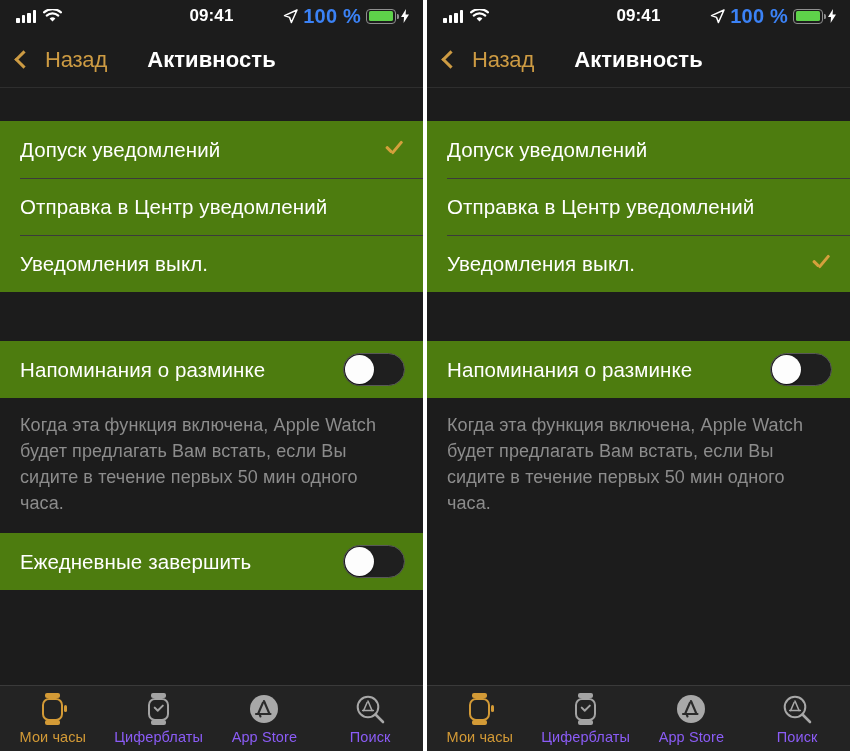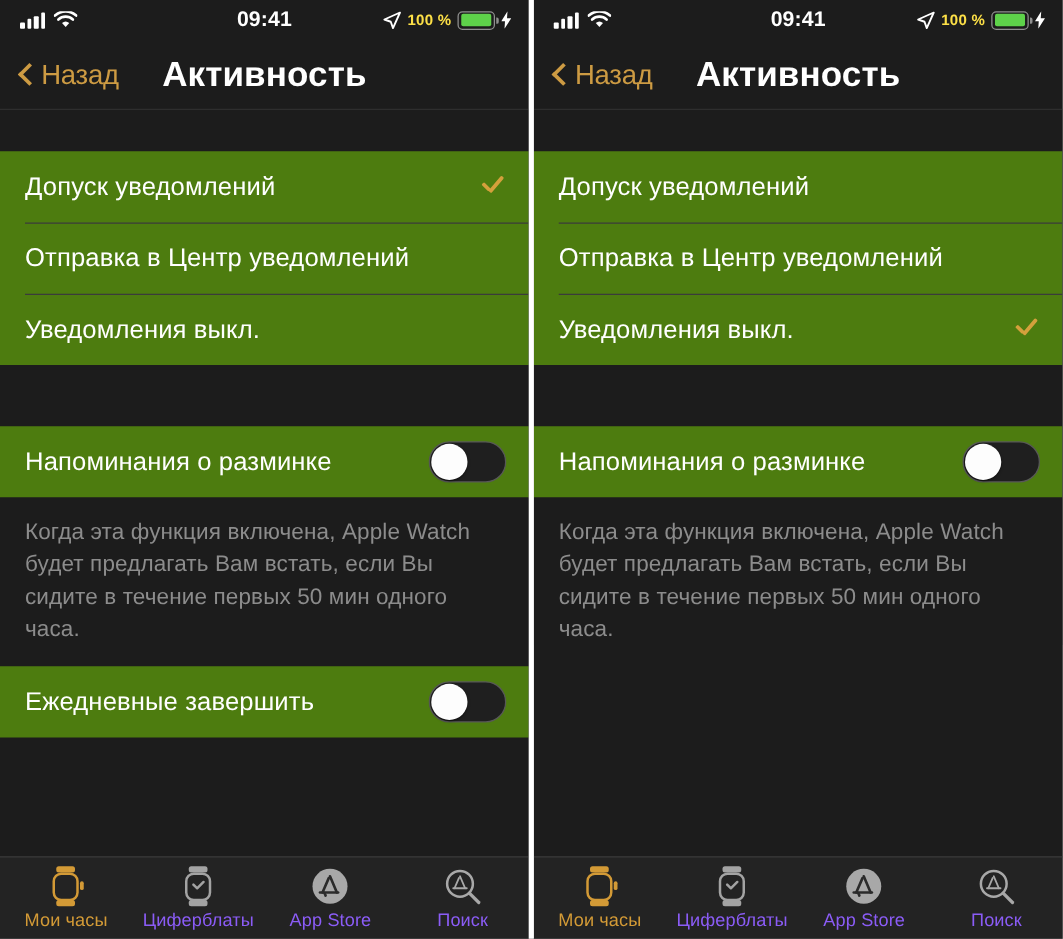--- a/index.html
+++ b/index.html
@@ -31,21 +31,21 @@
   .sb-center {
     position:absolute; left:0; right:0; top:0; height:32px;
     display:flex; align-items:center; justify-content:center;
     pointer-events:none;
   }
   .sb-time { color:#fff; font-size:17px; font-weight:bold; letter-spacing:0.1px; }
   .sb-right {
     margin-left:auto; display:flex; align-items:center; gap:5px;
     position:relative; z-index:2;
   }
-  .sb-batt-text { color:#fde047; font-size:12px; font-weight:bold; letter-spacing:0.2px; }
+  .sb-batt-text { color:#3b82f6; font-size:20px; font-weight:bold; letter-spacing:0.2px; }
 
   .bars { display:flex; align-items:flex-end; gap:2px; height:13px; }
   .bars i { display:block; width:3.5px; background:#fff; border-radius:0.8px; }
   .bars i:nth-child(1){height:5px;}
   .bars i:nth-child(2){height:7.5px;}
   .bars i:nth-child(3){height:10px;}
   .bars i:nth-child(4){height:13px;}
 
   .battery {
     width:30px; height:15px; border:1.6px solid #8f8f8f; border-radius:4px;
@@ -60,36 +60,36 @@
   
   .navbar {
     height:56px; width:100%;
     background:#1c1c1c;
     display:flex; align-items:center;
     position:relative;
     padding:0 14px;
     border-bottom:1px solid #2e2e2e;
   }
   .backbtn {
-    display:flex; align-items:center; gap:6px;
+    display:flex; align-items:center; gap:18px;
     color:#cd9b43; font-size:22px; letter-spacing:-0.2px;
     position:relative; z-index:2;
     cursor:default;
   }
   .chev { width:13px; height:22px; position:relative; display:inline-block; }
   .chev:before{
     content:""; position:absolute; left:3px; top:4px;
     width:10px; height:10px;
     border-left:3.2px solid #cd9b43; border-bottom:3.2px solid #cd9b43;
     transform:rotate(45deg);
   }
   .navtitle {
     position:absolute; left:0; right:0; top:0; height:56px;
     display:flex; align-items:center; justify-content:center;
-    color:#fff; font-size:28px; font-weight:bold; letter-spacing:0.1px;
+    color:#fff; font-size:22px; font-weight:bold; letter-spacing:0.1px;
     pointer-events:none;
   }
 
   
   .content { position:relative; height:597px; background:#1c1c1c; }
   .gap { height:33px; background:#1c1c1c; }
   .group { background:#4d7c0f; }
   .row {
     height:57px; display:flex; align-items:center;
     padding:0 18px 0 20px;

